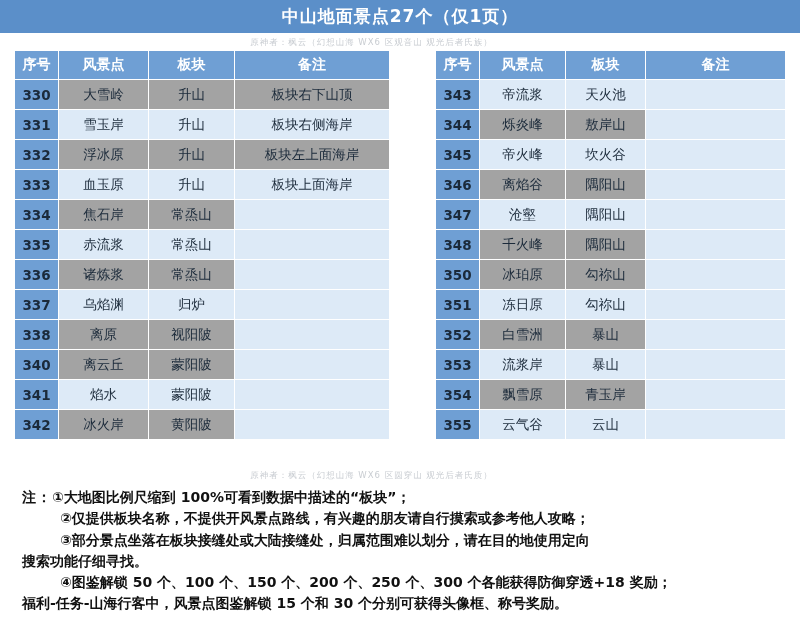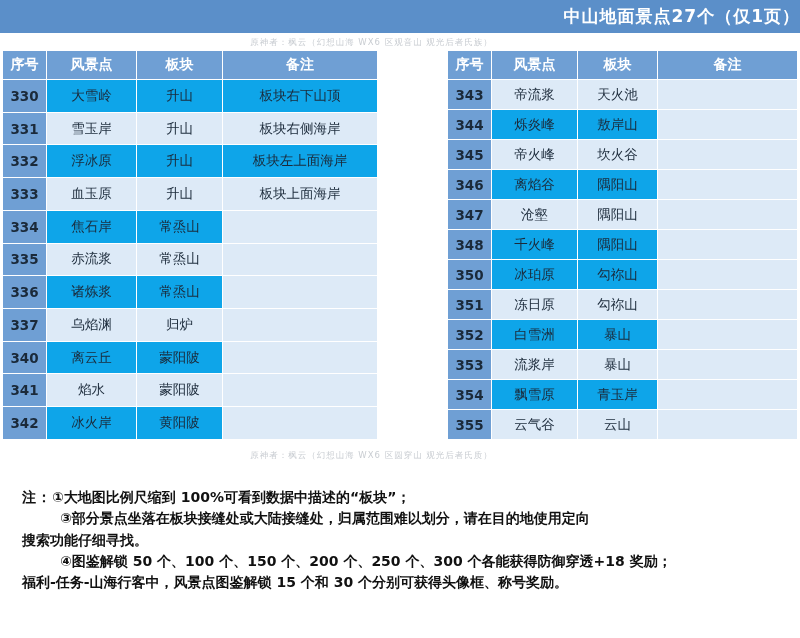--- a/index.html
+++ b/index.html
@@ -19,50 +19,50 @@
     height: 638px;
     background: #ffffff;
   }
   
   .title-bar {
     width: 800px;
     height: 33px;
     background: #5b8fc9;
     display: flex;
     align-items: center;
-    justify-content: flex-end;
+    justify-content: center;
   }
   .title-bar .title-text {
     color: #ffffff;
     font-size: 17px;
     font-weight: bold;
     letter-spacing: 1px;
   }
   
   .watermark {
     position: absolute;
     left: 0;
     width: 743px;
     text-align: center;
     color: #c9cdd2;
     font-size: 8.5px;
     letter-spacing: 1px;
     pointer-events: none;
   }
   .watermark.top { top: 37px; }
-  .watermark.bottom { top: 450px; }
+  .watermark.bottom { top: 470px; }
 
   .tables-wrap {
     position: absolute;
     top: 50px;
     left: 0;
     width: 800px;
     display: flex;
     justify-content: space-between;
-    padding: 0 2px;
+    padding: 0 14px;
     box-sizing: border-box;
   }
   table.lm {
     border-collapse: collapse;
     table-layout: fixed;
   }
   table.lm td, table.lm th {
     border: 1px solid #ffffff;
     height: 29px;
     text-align: center;
@@ -89,21 +89,21 @@
   .t-right col.c2 { width: 80px; }
   .t-right col.c3 { width: 140px; }
 
   td.idx {
     background: #6f9fd4;
     color: #ffffff;
     font-weight: bold;
     font-size: 13.5px;
   }
   td.cell-a { background: #ddeaf7; }
-  td.cell-b { background: #0ea5e9; }
+  td.cell-b { background: #a3a3a3; }
   td.blank  { background: #ddeaf7; }
 
   
   .notes {
     position: absolute;
     left: 22px;
     top: 487px;
     width: 760px;
     font-size: 14px;
     color: #111111;
@@ -185,20 +185,26 @@
             <td class="cell-b">常烝山</td>
             <td class="blank"></td>
           </tr>
           <tr>
             <td class="idx">337</td>
             <td class="cell-a">乌焰渊</td>
             <td class="cell-a">归炉</td>
             <td class="blank"></td>
           </tr>
           <tr>
+            <td class="idx">338</td>
+            <td class="cell-b">离原</td>
+            <td class="cell-b">视阳陂</td>
+            <td class="blank"></td>
+          </tr>
+          <tr>
             <td class="idx">340</td>
             <td class="cell-b">离云丘</td>
             <td class="cell-b">蒙阳陂</td>
             <td class="blank"></td>
           </tr>
           <tr>
             <td class="idx">341</td>
             <td class="cell-a">焰水</td>
             <td class="cell-a">蒙阳陂</td>
             <td class="blank"></td>
@@ -302,19 +308,20 @@
           </tr>
         </tbody>
     </table>
 
   </div>
 
   <div class="watermark bottom">原神者：枫云（幻想山海 WX6 区圆穿山 观光后者氏质）</div>
 
   <div class="notes">
     <div class="line"><span class="lead">注：</span><span>①大地图比例尺缩到 100%可看到数据中描述的“板块”；</span></div>
+    <div class="line indent"><span>②仅提供板块名称，不提供开风景点路线，有兴趣的朋友请自行摸索或参考他人攻略；</span></div>
     <div class="line indent"><span>③部分景点坐落在板块接缝处或大陆接缝处，归属范围难以划分，请在目的地使用定向</span></div>
     <div class="line"><span>搜索功能仔细寻找。</span></div>
     <div class="line indent"><span>④图鉴解锁 50 个、100 个、150 个、200 个、250 个、300 个各能获得防御穿透+18 奖励；</span></div>
     <div class="line"><span>福利-任务-山海行客中，风景点图鉴解锁 15 个和 30 个分别可获得头像框、称号奖励。</span></div>
   </div>
 
 </div>
 
 </body></html>

